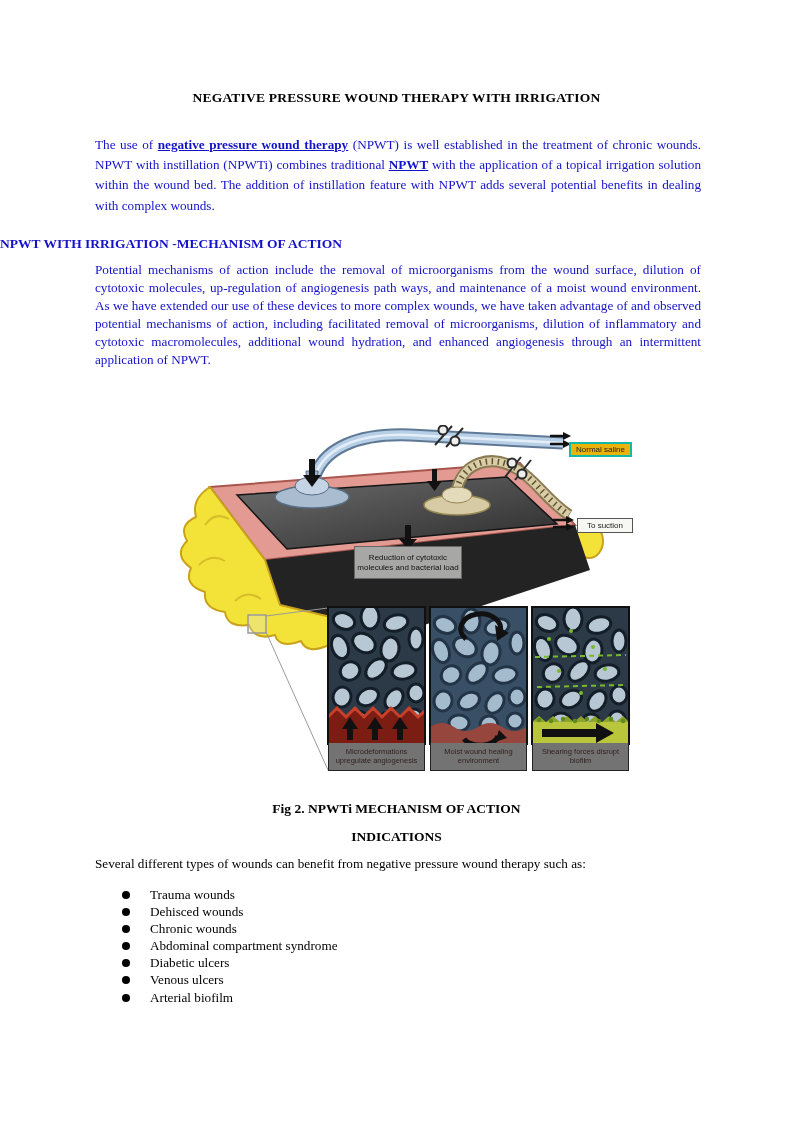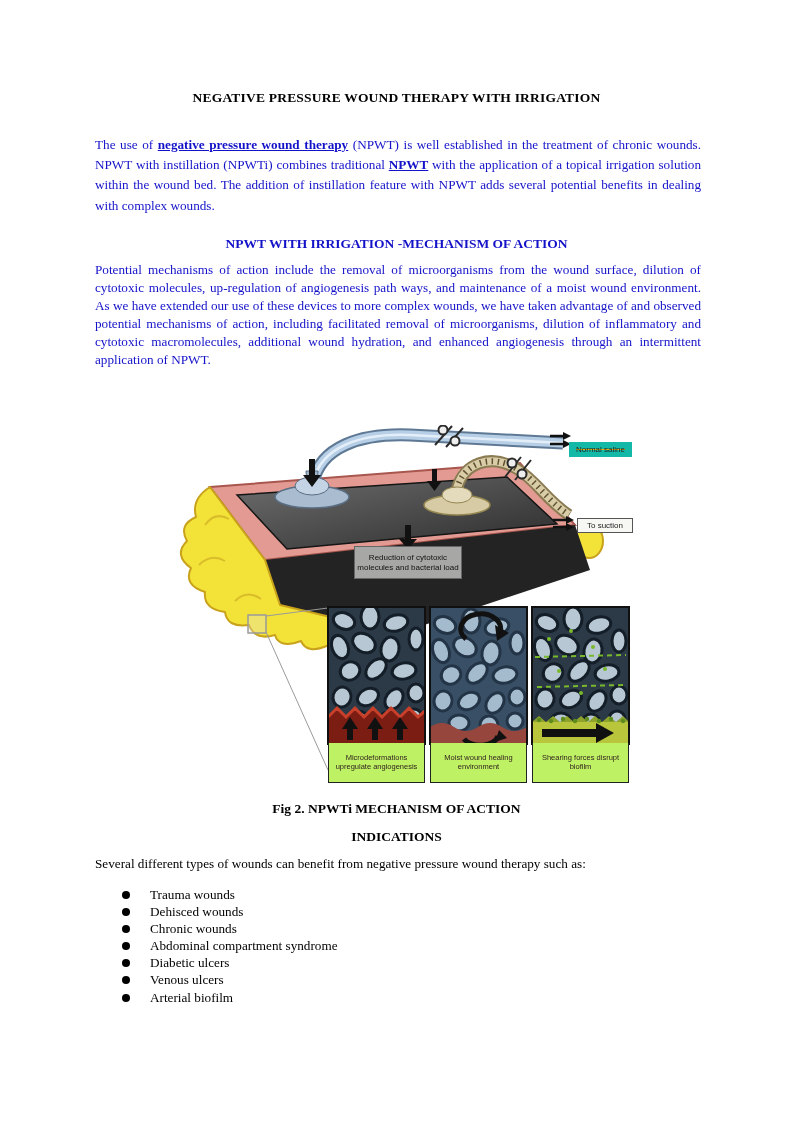--- a/index.html
+++ b/index.html
@@ -6,33 +6,33 @@
   html,body { width:793px; height:1123px; }
   body { background:#ffffff; font-family:"Liberation Serif", serif; position:relative; overflow:hidden; }
   .page { position:absolute; inset:0; background:#fff; }
 
   .doc-title { position:absolute; top:90px; left:0; width:100%; text-align:center;
                font-weight:bold; font-size:13.5px; color:#000; letter-spacing:.2px; }
 
   .para { position:absolute; left:95px; width:606px; text-align:justify; color:#1412c8; font-size:13.2px; }
   .p1 { top:135px; line-height:20.2px; }
   .doclink { color:#1412c8; font-weight:bold; text-decoration:underline; cursor:pointer; }
-  .sec-head { position:absolute; top:236px; left:0; width:100%; text-align:center;
+  .sec-head { position:absolute; top:236px; left:0; width:100%; 
               color:#1412c8; font-weight:bold; font-size:13.5px; }
   .p2 { top:261px; line-height:17.9px; }
 
   .fig { position:absolute; left:165px; top:425px; width:470px; height:352px; }
   .fig svg { position:absolute; left:0; top:0; }
   .fig-label { position:absolute; font-family:"Liberation Sans", sans-serif; text-align:center;
                color:#222; display:flex; align-items:center; justify-content:center; line-height:1.18; }
-  .saline    { left:404px; top:17px;  width:63px;  height:15px; background:#eab308; border:7px solid #14b8a6; font-size:8px; }
+  .saline    { left:404px; top:17px;  width:63px;  height:15px; background:#eab308; border:2px solid #14b8a6; font-size:8px; }
   .suction   { left:412px; top:93px;  width:56px;  height:15px; background:#f7f7f3; border:1px solid #555; font-size:8px; }
   .reduction { left:189px; top:121px; width:108px; height:33px; background:#a7a7a5; border:1px solid #666;
                font-size:8px; color:#111; padding:1px 0; }
-  .strip { position:absolute; top:318px; height:40px; background:#bef264; border:1px solid #222; border-top:none;
+  .strip { position:absolute; top:318px; height:28px; background:#737373; border:1px solid #222; border-top:none;
            font-size:7.5px; color:#33221f; padding:9px 2px; display:flex; align-items:center; justify-content:center;
            text-align:center; font-family:"Liberation Sans", sans-serif; line-height:1.15; }
   .strip1 { left:163px; width:97px; }
   .strip2 { left:265px; width:97px; }
   .strip3 { left:367px; width:97px; }
 
   .caption    { position:absolute; top:801px; left:0; width:100%; text-align:center; font-weight:bold; font-size:13.5px; color:#000; }
   .indic-head { position:absolute; top:829px; left:0; width:100%; text-align:center; font-weight:bold; font-size:13.5px; color:#000; }
   .lead       { position:absolute; top:856px; left:95px; width:606px; font-size:13.2px; color:#000; }
 

